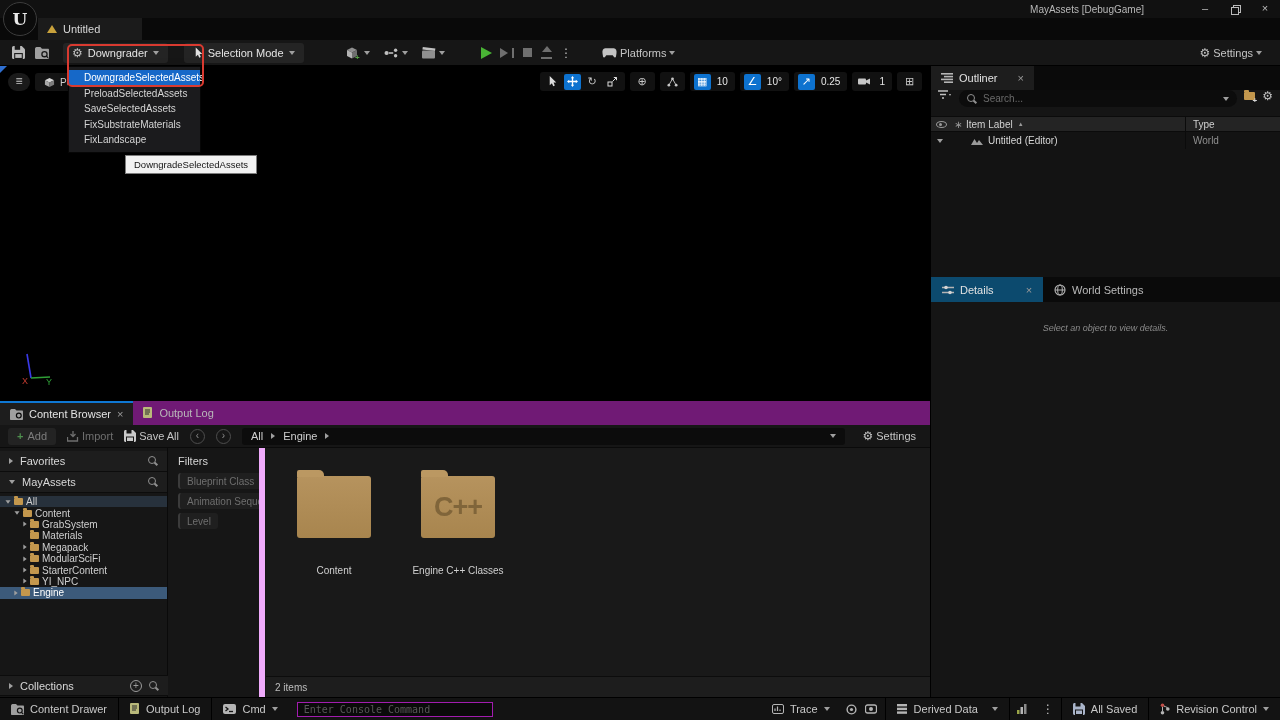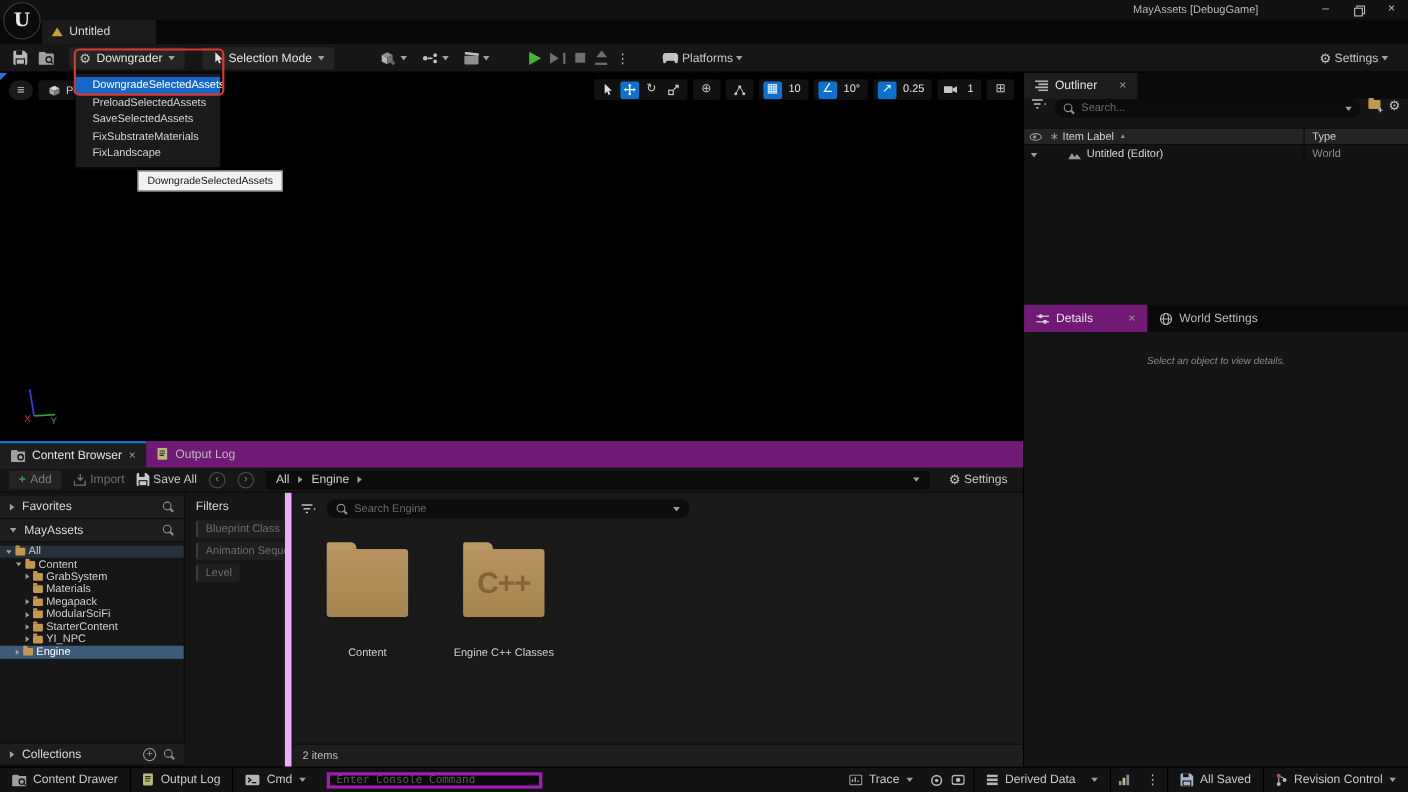--- a/index.html
+++ b/index.html
@@ -111,29 +111,29 @@
   #ol-tabs{height:24px;background:#0a0a0a;display:flex}
   #ol-search{height:26px;display:flex;align-items:flex-start;gap:7px;padding:0 7px;background:#151515}
   .rpill{flex:1;height:17px;background:#0c0c0c;border-radius:9px;display:flex;align-items:center;gap:6px;padding:0 8px}
   .rpill input{flex:1}
   #ol-hdr{height:16px;background:#242424;border-top:1px solid #0b0b0b;border-bottom:1px solid #0b0b0b;display:flex;align-items:center;font-size:10px;color:#d0d0d0}
   .col-type{width:95px;border-left:1px solid #0b0b0b;padding-left:7px;align-self:stretch;display:flex;align-items:center}
   #ol-row{height:17px;display:flex;align-items:center;font-size:10px;color:#d8d8d8}
   #ol-footer{position:absolute;left:0;top:192px;width:100%;height:19px;background:#1f1f1f;border-top:1px solid #0b0b0b;border-bottom:1px solid #0b0b0b;display:flex;align-items:center;padding:0 12px;color:#c3c3c3;font-size:10px}
   #dt-tabs{position:absolute;left:0;top:211px;width:100%;height:25px;background:#0a0a0a;display:flex}
   .dtab{display:flex;align-items:center;gap:6px;padding:0 11px;color:#b9b9b9}
-  .dtab.active{background:#701a75;color:#e2e2e2}
+  .dtab.active{background:#0c4a6e;color:#e2e2e2}
   #dt-body{position:absolute;left:0;top:236px;right:0;bottom:0;background:#151515}
   #dt-hint{margin-top:21px;text-align:center;font-style:italic;font-size:9px;color:#8a8a8a}
 
   
   #sb{left:0;top:697px;width:1280px;height:23px;background:#131313;border-top:1px solid #000;display:flex;align-items:center;color:#c9c9c9;z-index:5}
   .sbtn{display:flex;align-items:center;gap:6px;padding:0 11px;height:23px}
   .sep{width:1px;height:23px;background:#000}
-  .console{width:196px;height:15px;background:#0a0a0a;border:3px solid #a21caf;padding:0 6px;margin-left:8px;display:flex;align-items:center}
+  .console{width:196px;height:15px;background:#0a0a0a;border:1px solid #a21caf;padding:0 6px;margin-left:8px;display:flex;align-items:center}
   .console input{font-family:"DejaVu Sans Mono",monospace;color:#9a9a9a;width:100%}
   .console input::placeholder{color:#585858}
 </style>
 </head>
 <body>
 
 <div id="titlebar" class="abs">
   <div id="win-title">MayAssets [DebugGame]</div>
   <div id="win-controls">
     <div class="wc">–</div>
@@ -446,31 +446,20 @@
     </div>
 
     <div class="col-filters">
       <div id="filters-title">Filters</div>
       <div class="fpill">Blueprint Class</div>
       <div class="fpill">Animation Sequence</div>
       <div class="fpill">Level</div>
     </div>
 
     <div class="col-main">
-      <div class="msearch">
-        <svg width="14" height="10" viewBox="0 0 14 10">
-            <path d="M0 1h10M2 4.5h6M4 8h2" stroke="#c0c0c0" stroke-width="1.4"></path>
-            <path d="M11 4l2 0-1 2z" fill="#c0c0c0"></path>
-          </svg>
-        <div class="spill">
-          <span class="ico-search"></span>
-          <input placeholder="Search Engine" style="">
-          <span class="chev"></span>
-        </div>
-      </div>
       <div class="fgrid">
         <div class="ftile">
           <div class="bigfolder"></div>
           <div class="flabel">Content</div>
         </div>
         <div class="ftile">
           <div class="bigfolder">
               <div class="cpp">C++</div>
             </div>
           <div class="flabel">Engine C++ Classes</div>

